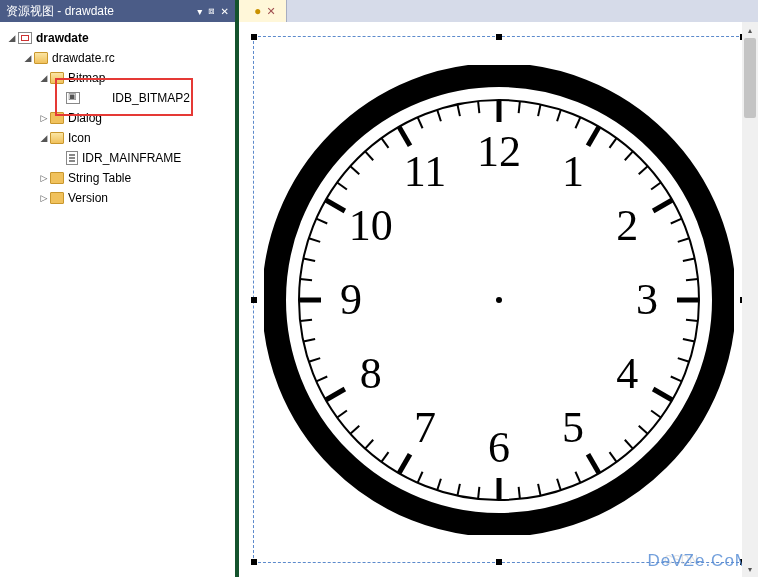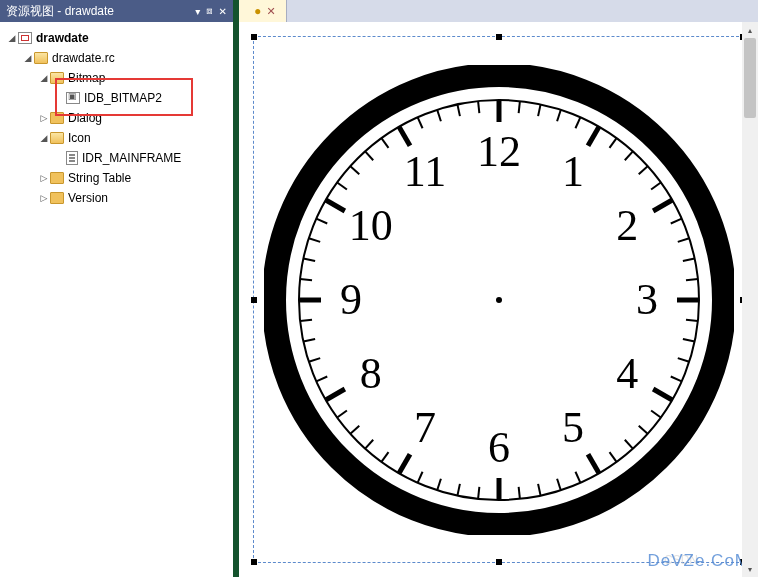--- a/index.html
+++ b/index.html
@@ -1,20 +1,20 @@
 <!DOCTYPE html>
 <html><head>
 <meta charset="utf-8">
 <style>
 * { box-sizing: border-box; margin: 0; padding: 0; }
 body { font-family: "Microsoft YaHei", "Segoe UI", sans-serif; font-size: 12px; background: #fff; overflow: hidden; width: 758px; height: 577px; }
 
 .ide { display: flex; width: 758px; height: 577px; }
 
-.panel { width: 239px; border-right: 6px solid #14532d; display: flex; flex-direction: column; }
+.panel { width: 239px; border-right: 4px solid #14532d; display: flex; flex-direction: column; }
 .panel-header { background: #4b5c87; color: #fff; height: 22px; display: flex; align-items: center; padding: 0 6px; font-size: 12px; }
 .panel-title { flex: 1; }
 .panel-btns { display: flex; align-items: center; gap: 6px; }
 .panel-btn { color: #fff; cursor: pointer; font-size: 10px; }
 
 .tree { flex: 1; padding: 6px 0; background: #fff; overflow: auto; }
 .tree-item { display: flex; align-items: center; height: 20px; cursor: pointer; user-select: none; }
 .expander { width: 12px; text-align: center; font-size: 9px; color: #555; }
 .folder-icon { width: 14px; height: 12px; background: #f0c15c; border: 1px solid #c9972d; border-radius: 1px; margin-right: 4px; display: inline-block; }
 .folder-icon.open { background: linear-gradient(#fbe5a3, #f0c15c); }
@@ -79,21 +79,21 @@
       <div class="tree-item" style="padding-left:22px;">
         <span class="expander">◢</span>
         <span class="folder-icon open"></span>
         <span>drawdate.rc</span>
       </div>
       <div class="tree-item" style="padding-left:38px;">
         <span class="expander">◢</span>
         <span class="folder-icon open"></span>
         <span>Bitmap</span>
       </div>
-      <div class="tree-item" style="padding-left:66px;">
+      <div class="tree-item" style="padding-left:66px;gap:28px;">
         <span class="bmp-icon"></span>
         <span>IDB_BITMAP2</span>
       </div>
       <div class="tree-item" style="padding-left:38px;">
         <span class="expander">▷</span>
         <span class="folder-icon"></span>
         <span>Dialog</span>
       </div>
       <div class="tree-item" style="padding-left:38px;">
         <span class="expander">◢</span>

